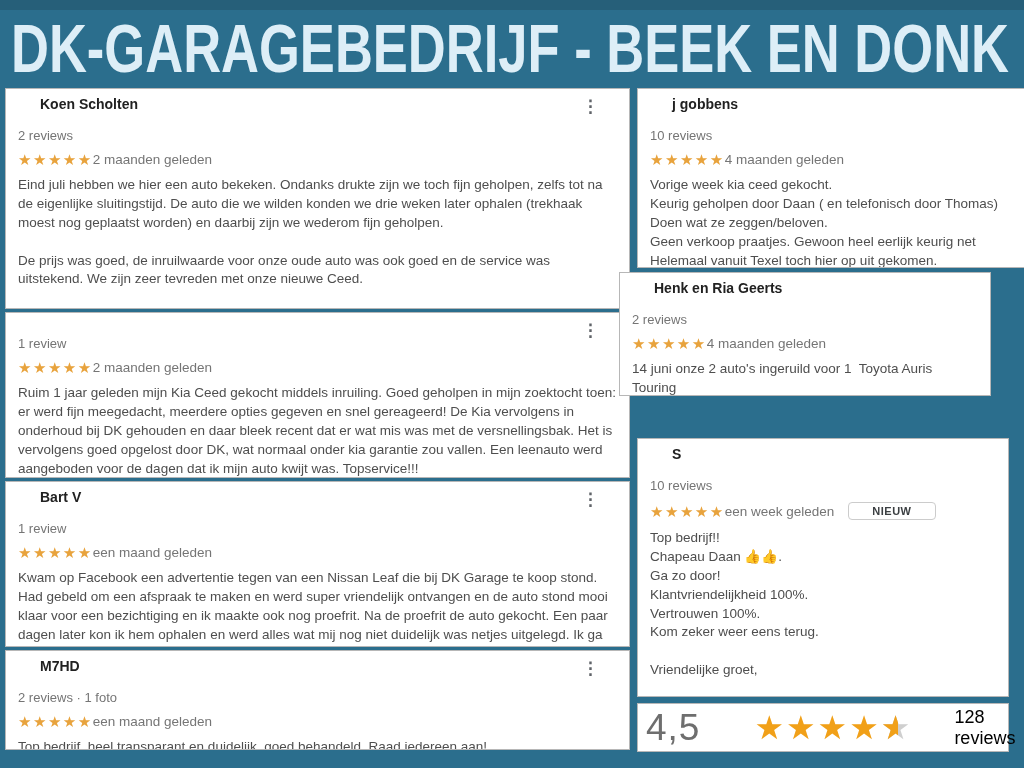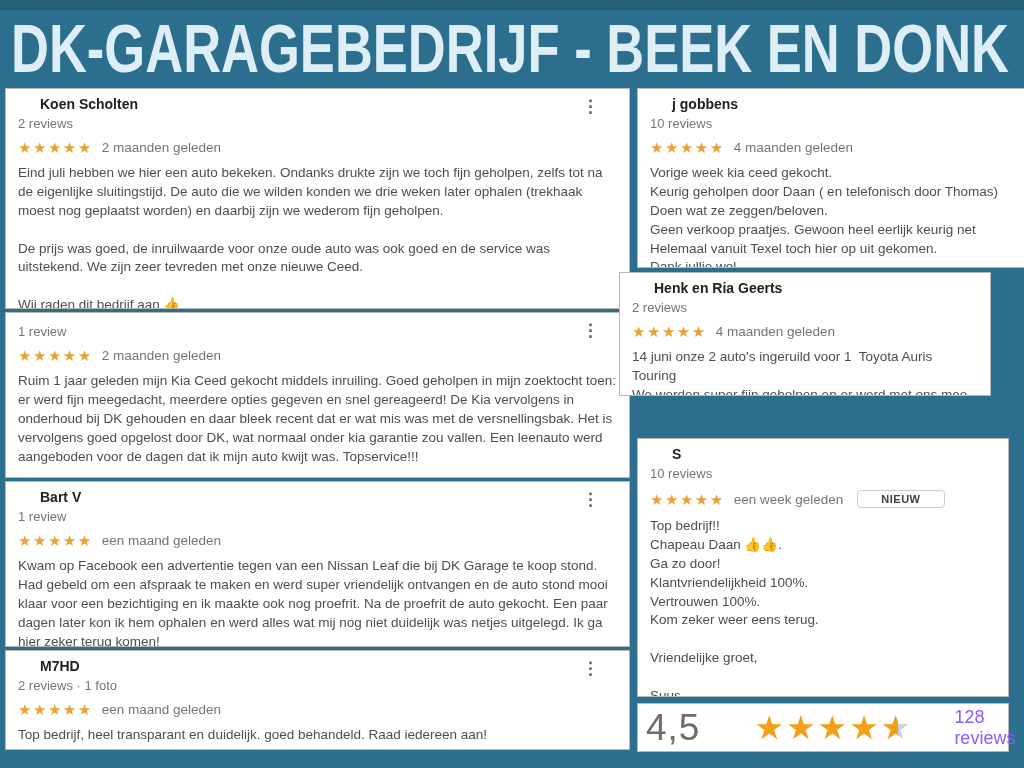--- a/index.html
+++ b/index.html
@@ -10,43 +10,43 @@
   }
   .top-strip{position:absolute;left:0;top:0;width:1024px;height:10px;background:#265f79;}
   .page-header{position:absolute;left:5px;top:8px;width:1014px;height:80px;}
   .page-header svg{display:block;}
 
   .card{
     position:absolute;background:#ffffff;border:1px solid #b7b7b7;
     padding:7px 12px;overflow:hidden;box-sizing:border-box;
   }
   .name{font-size:14px;font-weight:bold;color:#212121;margin-left:22px;}
-  .meta{font-size:13px;color:#757575;margin-top:4px;}
+  .meta{font-size:13px;color:#757575;margin-top:16px;}
   .starrow{margin-top:9px;display:flex;align-items:center;}
   .stars{color:#e8a33d;font-size:15px;letter-spacing:1.5px;line-height:1;}
-  .time{color:#757575;font-size:13.5px;margin-left:9px;}
+  .time{color:#757575;font-size:13.5px;margin-left:0;}
   .body{margin-top:9px;font-size:13.5px;line-height:1.4;color:#4e4e4e;white-space:pre-wrap;}
   .menu{
     position:absolute;top:10px;right:30px;color:#5f6368;font-size:17px;
     font-weight:bold;line-height:0.95;cursor:pointer;
   }
   .badge{
     margin-left:14px;border:1px solid #cccccc;border-radius:4px;background:#fff;
     padding:2px 23px;font-size:11px;font-weight:bold;color:#3c4043;letter-spacing:0.5px;
   }
 
   .rating-bar{
     position:absolute;left:637px;top:703px;width:372px;height:49px;background:#ffffff;
     border:1px solid #b7b7b7;display:flex;align-items:center;padding:0 8px;box-sizing:border-box;gap:42px;
   }
   .rating-value{font-size:37px;color:#6e6e6e;letter-spacing:1px;line-height:1;}
   .big-stars{margin-left:12px;font-size:33px;letter-spacing:2px;line-height:1;color:#f1a018;white-space:nowrap;}
   .half-star{position:relative;display:inline-block;color:#cfcfcf;}
   .half-star .fill{position:absolute;left:0;top:0;width:55%;overflow:hidden;color:#f1a018;}
-  .review-count{margin-left:auto;font-size:18px;color:#8b5cf6;padding-right:2px;}
+  .review-count{margin-left:auto;font-size:18px;color:#000000;padding-right:2px;}
 </style>
 </head>
 <body>
 
 <div class="top-strip"></div>
 
 <div class="page-header">
   <svg width="1014" height="80" viewBox="0 0 1014 80">
     <text x="6" y="64" font-family="Liberation Sans, sans-serif" font-size="68" font-weight="bold" fill="#ddeef7" textLength="998" lengthAdjust="spacingAndGlyphs">DK-GARAGEBEDRIJF - BEEK EN DONK</text>
   </svg>

